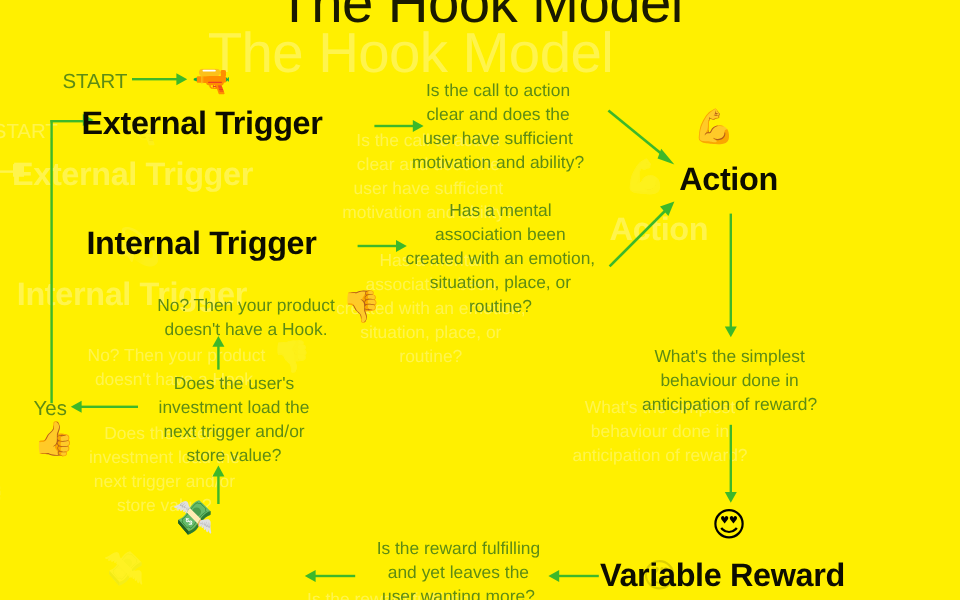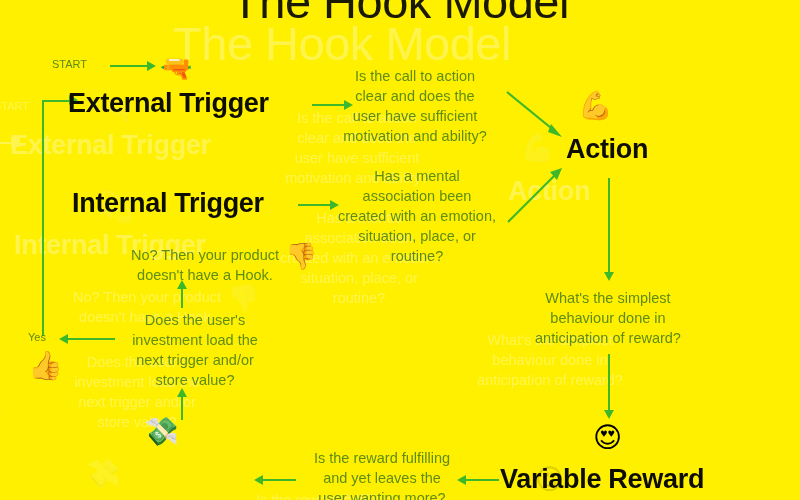--- a/index.html
+++ b/index.html
@@ -54,21 +54,21 @@
   .q {
     position: absolute;
     font-size: 14.5px;
     line-height: 20px;
     color: #5e8c14;
     text-align: center;
     white-space: pre-line;
   }
   .lbl {
     position: absolute;
-    font-size: 11px;
+    font-size: 17px;
     color: #5e8c14;
     white-space: nowrap;
   }
   .emoji {
     position: absolute;
     line-height: 1;
     font-family: "DejaVu Sans", sans-serif;
   }
 
   

